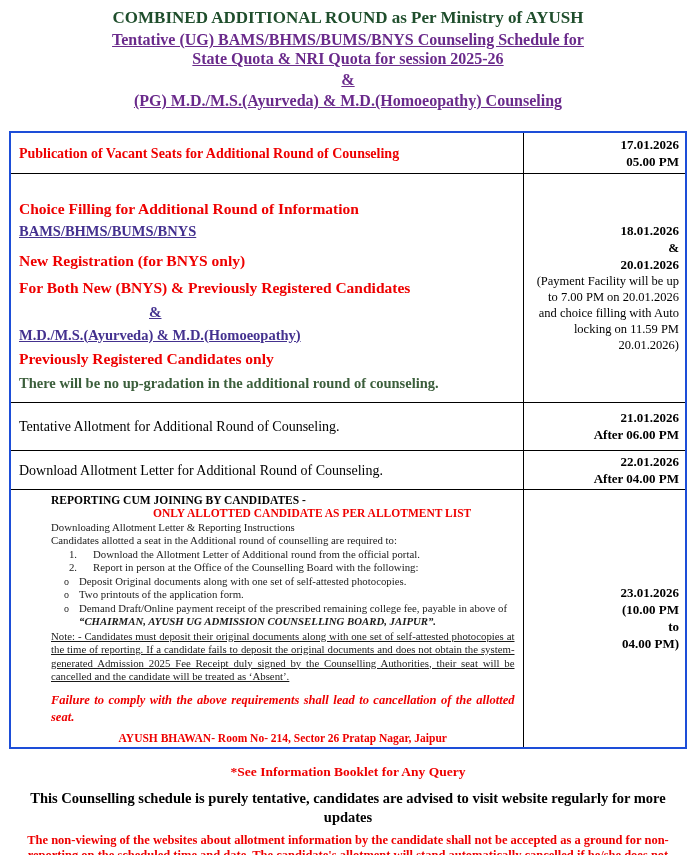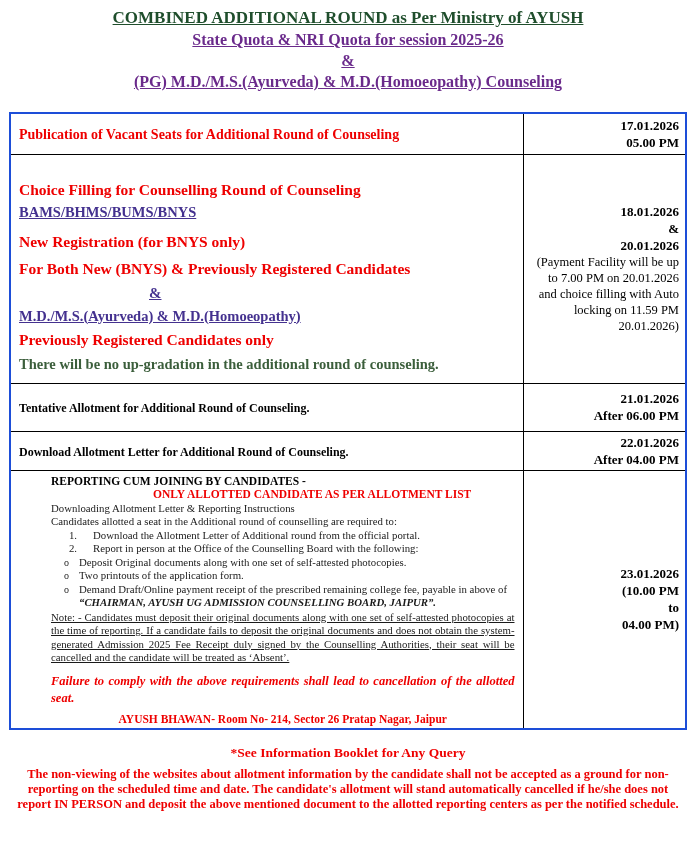--- a/index.html
+++ b/index.html
@@ -7,40 +7,40 @@
   body {
     width: 696px;
     font-family: "Liberation Serif", "DejaVu Serif", serif;
     color: #000;
   }
   .page { width: 696px; min-height: 855px; background: #fff; }
 
   
   .doc-header { text-align: center; padding-top: 6px; }
   .title-main {
-    color: #1f4e2c; font-weight: bold; font-size: 17px; line-height: 24px; text-decoration: underline;
+    color: #1f4e2c; font-weight: bold; font-size: 17px; line-height: 24px;
   }
   .title-sub {
     color: #6a2a8b; font-weight: bold; font-size: 16px; line-height: 19px;
   }
   .title-sub .u { text-decoration: underline; }
   .title-amp { margin: 2px 0; }
 
   
   table.schedule-table {
     width: 676px; margin: 21px auto 0;
     border-collapse: collapse; border: 2px solid #1d4ed8;
     table-layout: fixed;
   }
   td { border: 1px solid #000; vertical-align: middle; padding: 2px 6px; }
   td.cell-event { width: 513px; padding-left: 8px; }
   td.cell-date  { width: 163px; text-align: right; font-weight: bold; font-size: 13px; line-height: 17px; }
 
   .event-red   { color: #ee0000; font-weight: bold; font-size: 14px; }
-  .event-black { color: #000;    font-weight: bold; font-size: 12px; }
+  .event-black { color: #000;    font-weight: normal; font-size: 14px; }
 
   
   .r2-cell { padding-top: 24px; padding-bottom: 8px; vertical-align: top; }
   .r2-line { line-height: 21px; }
   .t-red-lg { color: #ee0000; font-weight: bold; font-size: 15.5px; }
   .t-link   { color: #44318f; font-weight: bold; font-size: 14.5px; text-decoration: underline; }
   .t-amp    { color: #44318f; font-weight: bold; font-size: 15px; padding-left: 130px; text-decoration: underline; }
   .t-green  { color: #3b5e3b; font-weight: bold; font-size: 14.5px; }
   .mb2 { margin-bottom: 2px; } .mb4 { margin-bottom: 4px; }
   .mb6 { margin-bottom: 6px; } .mb8 { margin-bottom: 8px; }
@@ -83,41 +83,42 @@
     margin: 6px 10px 0;
   }
 </style>
 </head>
 <body>
 
 <div class="page">
 
   <div class="doc-header">
     <div class="title-main">COMBINED ADDITIONAL ROUND as Per Ministry of AYUSH</div>
+    <div class="title-sub"><span class="u">Tentative (UG) BAMS/BHMS/BUMS/BNYS Counseling Schedule for</span></div>
     <div class="title-sub"><span class="u">State Quota &amp; NRI Quota for session 2025-26</span></div>
     <div class="title-sub title-amp"><span class="u">&amp;</span></div>
     <div class="title-sub"><span class="u">(PG) M.D./M.S.(Ayurveda)  &amp; M.D.(Homoeopathy) Counseling</span></div>
   </div>
 
   <table class="schedule-table">
 
     <tbody>
         <tr>
       <td class="cell-event" style="height:41px;">
         <span class="event-red">Publication of Vacant Seats for Additional Round of Counseling</span>
       </td>
       <td class="cell-date">
         <div>17.01.2026</div>
         <div>05.00 PM</div>
       </td>
     </tr>
 
     <tr>
       <td class="cell-event r2-cell" style="height:224px;">
-        <div class="r2-line t-red-lg mb2">Choice Filling for Counselling Round of Counseling</div>
+        <div class="r2-line t-red-lg mb2">Choice Filling for Additional Round of Information</div>
         <div class="r2-line t-link mb8">BAMS/BHMS/BUMS/BNYS</div>
         <div class="r2-line t-red-lg mb6">New Registration (for BNYS only)</div>
         <div class="r2-line t-red-lg mb4">For Both New (BNYS) &amp; Previously Registered Candidates</div>
         <div class="r2-line t-amp mb2">&amp;</div>
         <div class="r2-line t-link mb2">M.D./M.S.(Ayurveda)  &amp; M.D.(Homoeopathy)</div>
         <div class="r2-line t-red-lg mb4">Previously Registered Candidates only</div>
         <div class="r2-line t-green">There will be no up-gradation in the additional round of counseling.</div>
       </td>
       <td class="cell-date">
         <div>18.01.2026</div>
@@ -188,16 +189,17 @@
         <div>(10.00 PM</div>
         <div>to</div>
         <div>04.00 PM)</div>
       </td>
     </tr>
   </tbody>
     </table>
 
   <div class="doc-footer">
     <div class="footer-query">*See Information Booklet for Any Query</div>
+    <div class="footer-tentative">This Counselling schedule is purely tentative, candidates are advised to visit website regularly for more updates</div>
     <div class="footer-warning">The non-viewing of the websites about allotment information by the candidate shall not be accepted as a ground for non-reporting on the scheduled time and date. The candidate's allotment will stand automatically cancelled if he/she does not report IN PERSON and deposit the above mentioned document to the allotted reporting centers as per the notified schedule.</div>
   </div>
 
 </div>
 
 </body></html>

